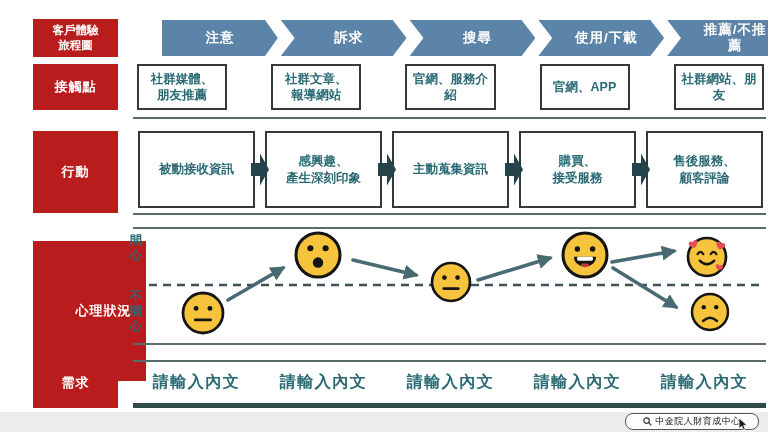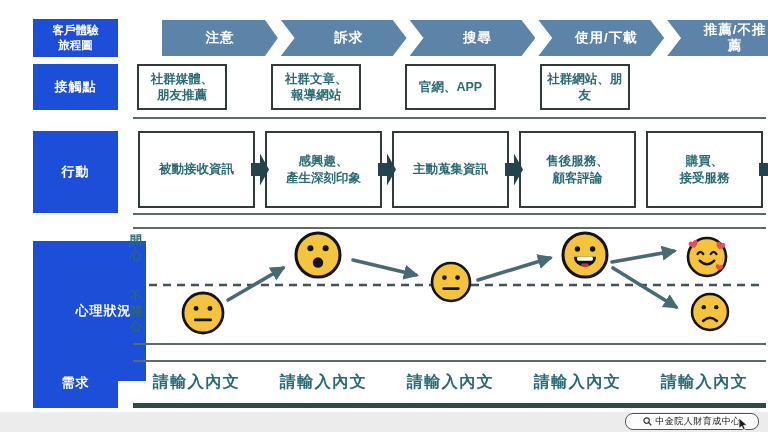--- a/index.html
+++ b/index.html
@@ -2,21 +2,21 @@
 <html><head>
 <meta charset="utf-8">
 <style>
   html,body{margin:0;padding:0;}
   body{
     width:768px;height:432px;position:relative;overflow:hidden;background:#fff;
     font-family:"Liberation Sans","DejaVu Sans",sans-serif;
   }
   
   .side-label{
-    position:absolute;left:33px;width:85px;background:#1d4ed8;color:#fff;
+    position:absolute;left:33px;width:85px;background:#b91c1c;color:#fff;
     display:flex;align-items:center;justify-content:center;text-align:center;
     font-size:13px;font-weight:600;letter-spacing:1px;white-space:pre-line;line-height:1.3;
   }
   #label-journey{top:19px;height:38px;font-size:11.5px;line-height:1.3;letter-spacing:0;}
   #label-touch{top:64px;height:46px;}
   #label-action{top:131px;height:82px;}
   #label-mind{top:241px;height:140px;padding-left:28px;}
   #label-needs{top:358px;height:50px;}
   
   .stage-row{position:absolute;left:135px;top:20px;width:631px;height:36px;display:flex;gap:3px;padding-left:27px;}
@@ -88,20 +88,21 @@
   <div class="chev">使用/下載</div>
   <div class="chev">推薦/不推
 薦</div>
 </div>
 
 <div class="touch-row">
   <div class="tbox">社群媒體、
 朋友推薦</div>
   <div class="tbox">社群文章、
 報導網站</div>
+  <div class="tbox">官網、服務介紹</div>
   <div class="tbox">官網、APP</div>
   <div class="tbox">社群網站、朋友</div>
 </div>
 
 <div class="hline" id="line-1"></div>
 
 <div class="action-row">
   <div class="acell">
     <div class="abox">被動接收資訊</div>
     <div class="aarrow"></div>
@@ -109,27 +110,27 @@
   <div class="acell">
     <div class="abox">感興趣、
 產生深刻印象</div>
     <div class="aarrow"></div>
   </div>
   <div class="acell">
     <div class="abox">主動蒐集資訊</div>
     <div class="aarrow"></div>
   </div>
   <div class="acell">
+    <div class="abox">購買、
+接受服務</div>
+    <div class="aarrow"></div>
+  </div>
+  <div class="acell">
     <div class="abox">售後服務、
 顧客評論</div>
-  </div>
-  <div class="acell">
-    <div class="abox">購買、
-接受服務</div>
-    <div class="aarrow"></div>
   </div>
 </div>
 
 <div class="hline" id="line-2"></div>
 <div class="hline" id="line-3"></div>
 
 <div class="mind-row">
   <div class="axis-label" id="axis-top">開
 心</div>
   <div class="axis-label" id="axis-bottom">不

